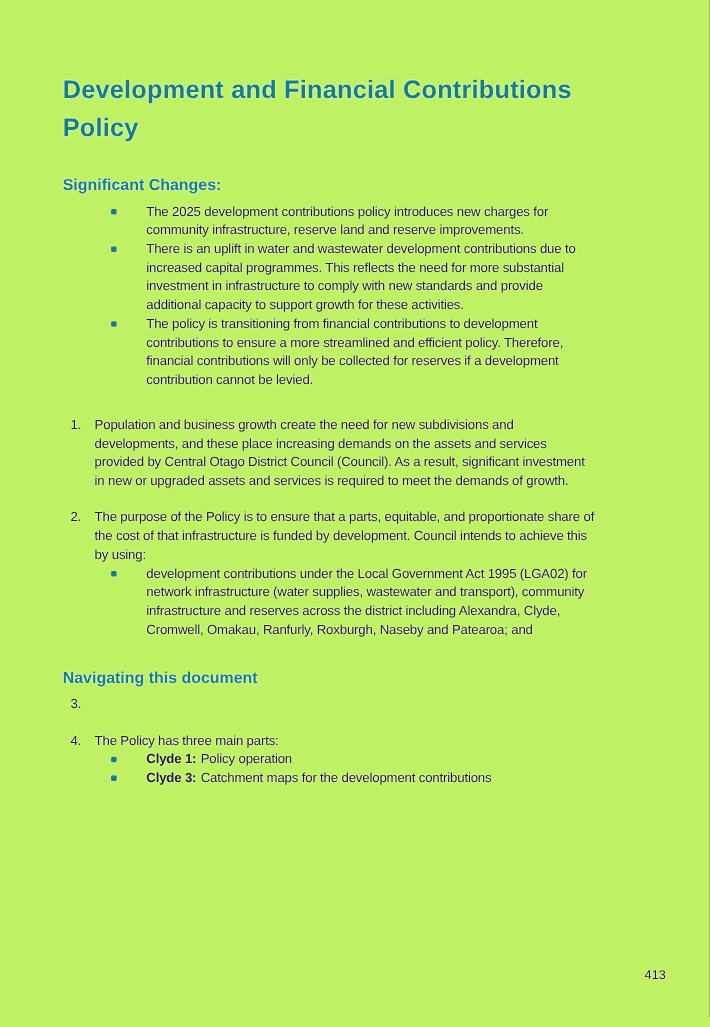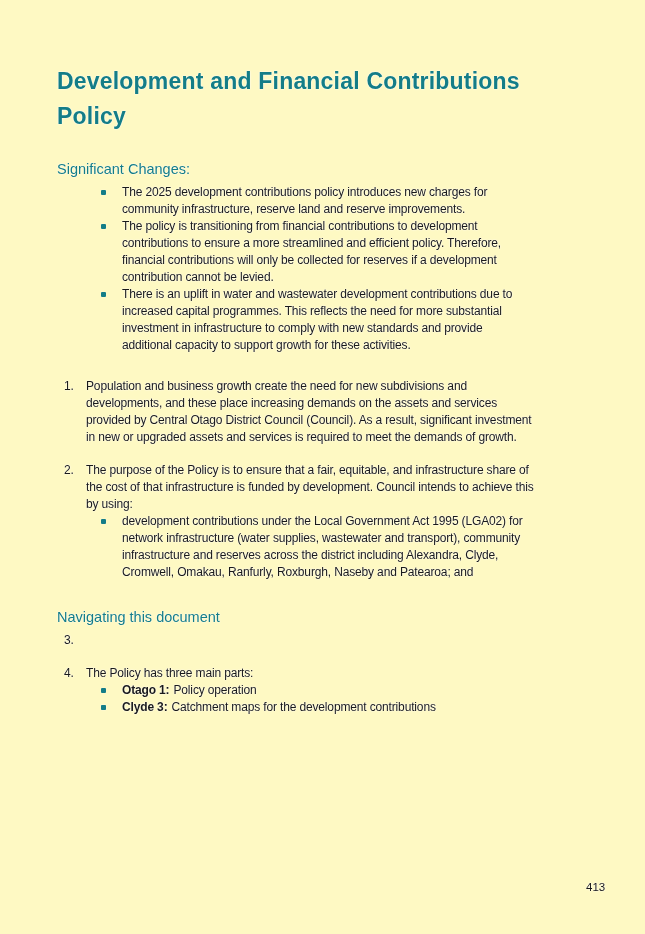--- a/index.html
+++ b/index.html
@@ -29,35 +29,35 @@
     font-weight: bold;
     line-height: 35px;
     color: var(--accent, #147d87);
     white-space: pre-line;
     margin: 0 0 26px 0;
     letter-spacing: 0.2px;
   }
 
   h2.sec-heading {
     font-size: 14.5px;
-    font-weight: normal;
+    font-weight: bold;
     line-height: 18px;
     color: var(--accent, #147d87);
     margin: 13px 0 6px 0;
   }
 
   .txt {
     font-size: 12px;
     line-height: 17px;
     white-space: pre;
     letter-spacing: -0.15px;
   }
 
   
-  .b-row { display: flex; padding-left: 43px; }
+  .b-row { display: flex; padding-left: 43px; gap: 11px; }
   .b-row .dot {
     flex: 0 0 22px;
     position: relative;
   }
   .b-row .dot::after {
     content: "";
     position: absolute;
     left: 1px; top: 6px;
     width: 4.5px; height: 4.5px;
     border-radius: 1px;
@@ -85,60 +85,60 @@
     position: absolute;
     top: 881px;
     left: 586px;
     font-size: 11.5px;
     color: #161616;
   }
 </style>
 </head>
 <body style="background: rgb(128, 128, 128);">
 
-<div class="page" style="background: #fef9c3; color: rgb(26, 26, 26);">
+<div class="page" style="background: #bef264; color: rgb(26, 26, 26);">
   <div class="content">
 
     <h1 class="doc-title">Development and Financial Contributions
 Policy</h1>
 
     <section>
       <h2 class="sec-heading">Significant Changes:</h2>
       <div class="b-row">
         <span class="dot"></span>
         <span class="txt">The 2025 development contributions policy introduces new charges for
 community infrastructure, reserve land and reserve improvements.</span>
       </div>
       <div class="b-row">
         <span class="dot"></span>
+        <span class="txt">There is an uplift in water and wastewater development contributions due to
+increased capital programmes. This reflects the need for more substantial
+investment in infrastructure to comply with new standards and provide
+additional capacity to support growth for these activities.</span>
+      </div>
+      <div class="b-row">
+        <span class="dot"></span>
         <span class="txt">The policy is transitioning from financial contributions to development
 contributions to ensure a more streamlined and efficient policy. Therefore,
 financial contributions will only be collected for reserves if a development
 contribution cannot be levied.</span>
-      </div>
-      <div class="b-row">
-        <span class="dot"></span>
-        <span class="txt">There is an uplift in water and wastewater development contributions due to
-increased capital programmes. This reflects the need for more substantial
-investment in infrastructure to comply with new standards and provide
-additional capacity to support growth for these activities.</span>
       </div>
     </section>
 
     <section class="sec-purpose">
       <div class="n-row">
         <span class="num">1.</span>
         <span class="txt">Population and business growth create the need for new subdivisions and
 developments, and these place increasing demands on the assets and services
 provided by Central Otago District Council (Council). As a result, significant investment
 in new or upgraded assets and services is required to meet the demands of growth.</span>
       </div>
       <div class="n-row">
         <span class="num">2.</span>
-        <span class="txt">The purpose of the Policy is to ensure that a fair, equitable, and infrastructure share of
+        <span class="txt">The purpose of the Policy is to ensure that a parts, equitable, and proportionate share of
 the cost of that infrastructure is funded by development. Council intends to achieve this
 by using:</span>
       </div>
       <div class="b-row">
         <span class="dot"></span>
         <span class="txt">development contributions under the Local Government Act 1995 (LGA02) for
 network infrastructure (water supplies, wastewater and transport), community
 infrastructure and reserves across the district including Alexandra, Clyde,
 Cromwell, Omakau, Ranfurly, Roxburgh, Naseby and Patearoa; and</span>
       </div>
@@ -148,21 +148,21 @@
       <h2 class="sec-heading">Navigating this document</h2>
       <div class="n-row">
         <span class="num">3.</span>
       </div>
       <div class="n-row">
         <span class="num">4.</span>
         <span class="txt">The Policy has three main parts:</span>
       </div>
       <div class="b-row">
         <span class="dot"></span>
-        <span class="txt"><b class="part-prefix">Otago 1:</b><span>Policy operation</span></span>
+        <span class="txt"><b class="part-prefix">Clyde 1:</b><span>Policy operation</span></span>
       </div>
       <div class="b-row">
         <span class="dot"></span>
       </div>
       <div class="b-row">
         <span class="dot"></span>
         <span class="txt"><b class="part-prefix">Clyde 3:</b><span>Catchment maps for the development contributions</span></span>
       </div>
     </section>
 

